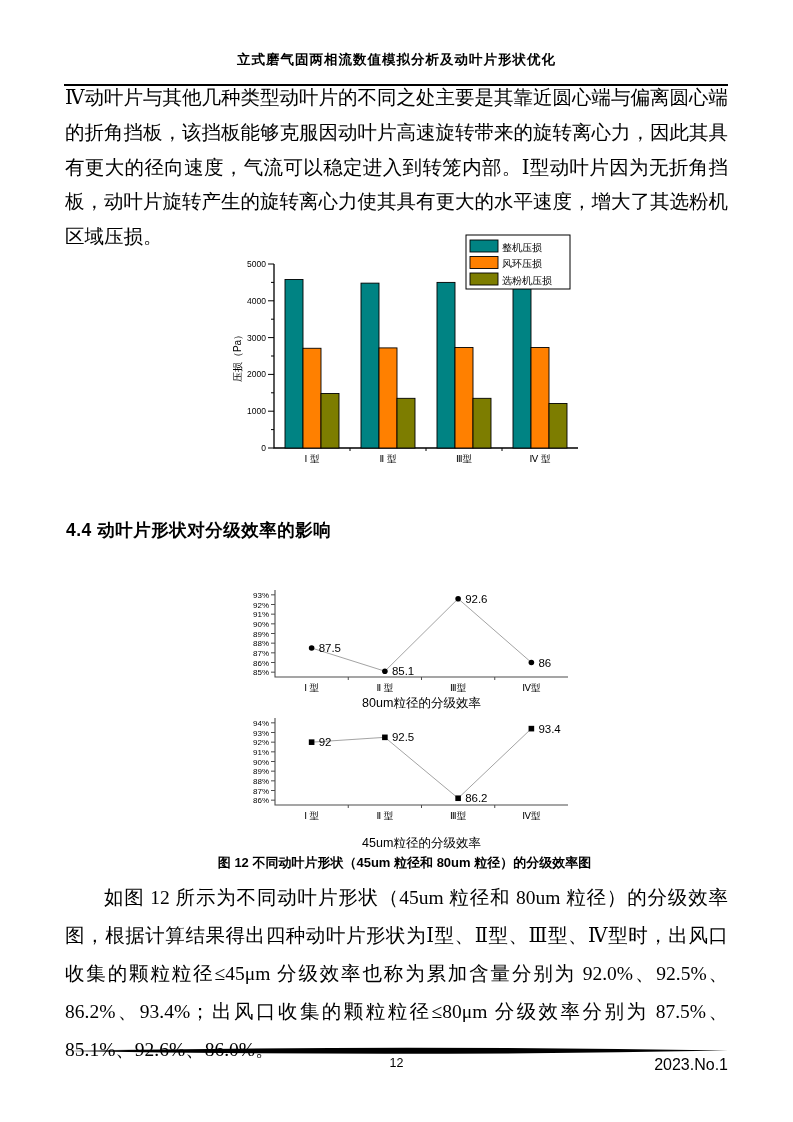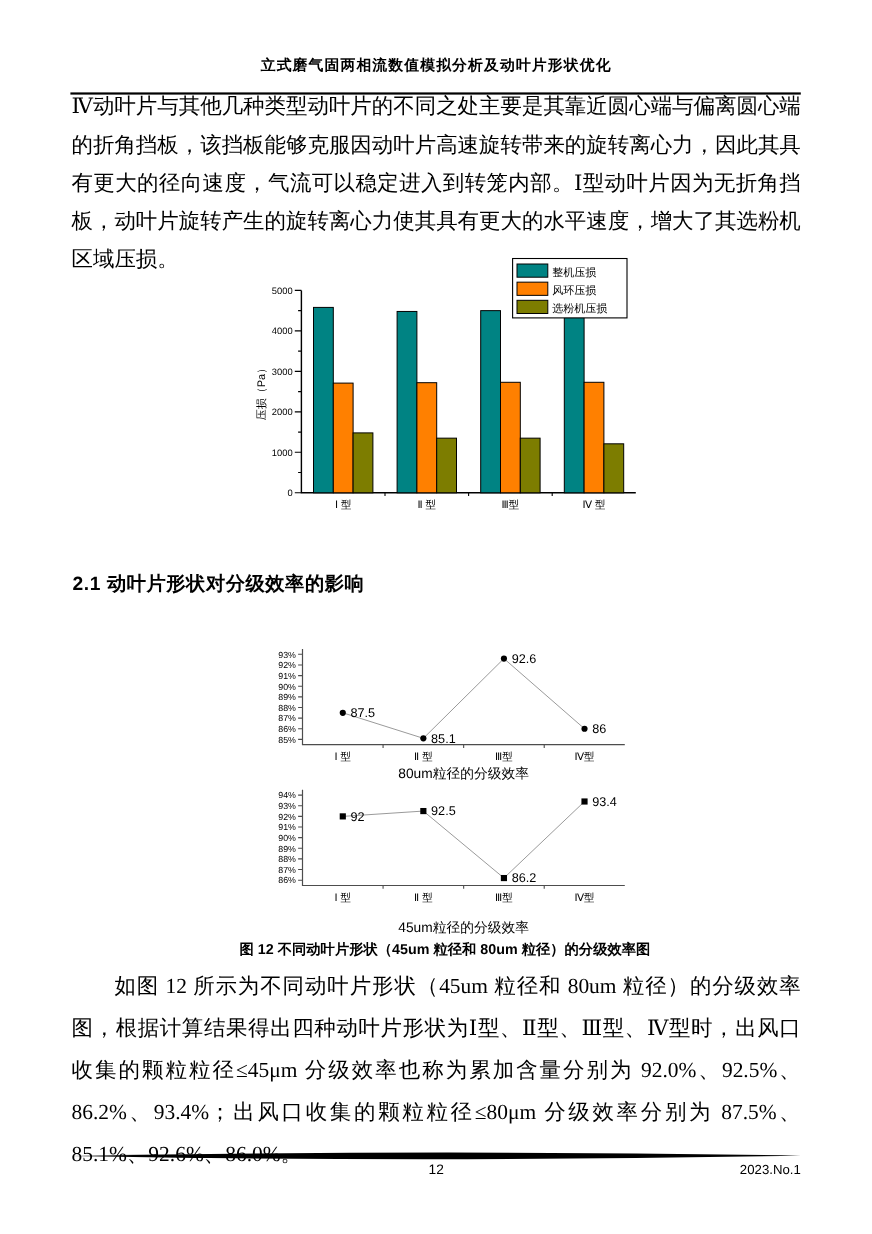--- a/index.html
+++ b/index.html
@@ -50,21 +50,21 @@
   }
   .footer-rule{position:absolute;top:1046px;left:65px;}
   .footer-page-number{
     position:absolute;top:1056px;left:0;right:0;text-align:center;
     font-family:"Liberation Sans","DejaVu Sans",sans-serif;
     font-size:12.5px;
   }
   .footer-issue{
     position:absolute;top:1056px;right:65px;
     font-family:"Liberation Sans","DejaVu Sans",sans-serif;
-    font-size:12px;
+    font-size:16px;
   }
 </style>
 </head>
 <body>
 
 <div class="page">
 
   <div class="header-title">立式磨气固两相流数值模拟分析及动叶片形状优化</div>
   <div class="header-rule"></div>
 
@@ -112,21 +112,21 @@
       <rect x="238" y="1" width="104" height="54" fill="#fff" stroke="#000" stroke-width="1"></rect>
       <rect x="242" y="6" width="28" height="12" fill="#008383" stroke="#000" stroke-width="0.9"></rect>
       <text x="274" y="16.5" font-size="10">整机压损</text>
       <rect x="242" y="22.5" width="28" height="12" fill="#ff8000" stroke="#000" stroke-width="0.9"></rect>
       <text x="274" y="33" font-size="10">风环压损</text>
       <rect x="242" y="39" width="28" height="12" fill="#7d7d00" stroke="#000" stroke-width="0.9"></rect>
       <text x="274" y="49.5" font-size="10">选粉机压损</text>
     </svg>
 
 
-  <div class="section-heading">2.1 动叶片形状对分级效率的影响</div>
+  <div class="section-heading">4.4 动叶片形状对分级效率的影响</div>
 
   <svg class="chart chart-line-1" width="345" height="128" viewBox="0 0 345 128">
       <line x1="43" y1="87.16666666666667" x2="39" y2="87.16666666666667" stroke="#4d4d4d" stroke-width="1"></line>
       <text x="37" y="90.16666666666667" text-anchor="end" font-size="8">85%</text>
       <line x1="43" y1="77.5" x2="39" y2="77.5" stroke="#4d4d4d" stroke-width="1"></line>
       <text x="37" y="80.5" text-anchor="end" font-size="8">86%</text>
       <line x1="43" y1="67.83333333333333" x2="39" y2="67.83333333333333" stroke="#4d4d4d" stroke-width="1"></line>
       <text x="37" y="70.83333333333333" text-anchor="end" font-size="8">87%</text>
       <line x1="43" y1="58.166666666666664" x2="39" y2="58.166666666666664" stroke="#4d4d4d" stroke-width="1"></line>
       <text x="37" y="61.166666666666664" text-anchor="end" font-size="8">88%</text>

